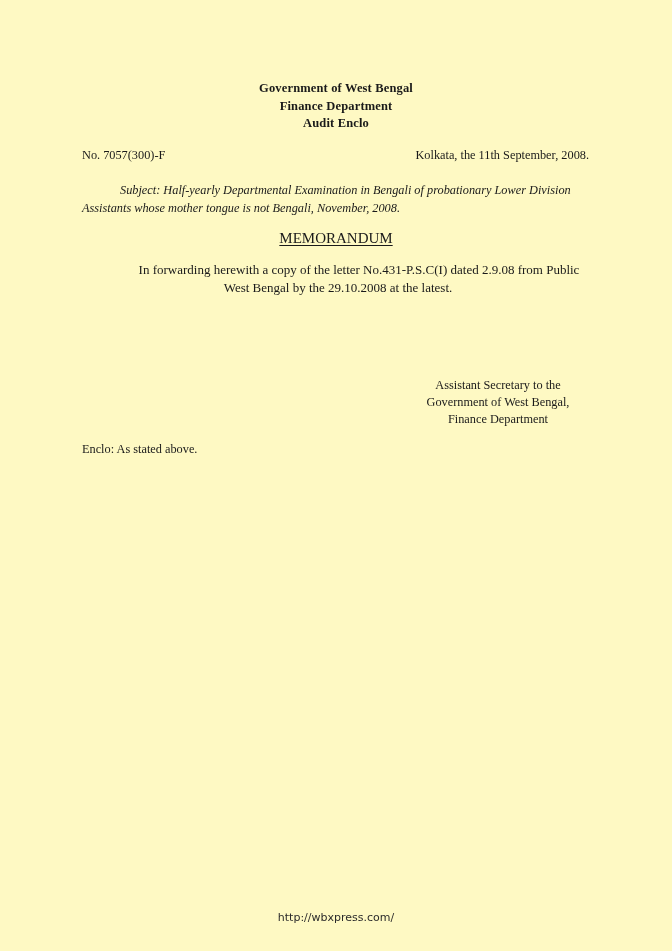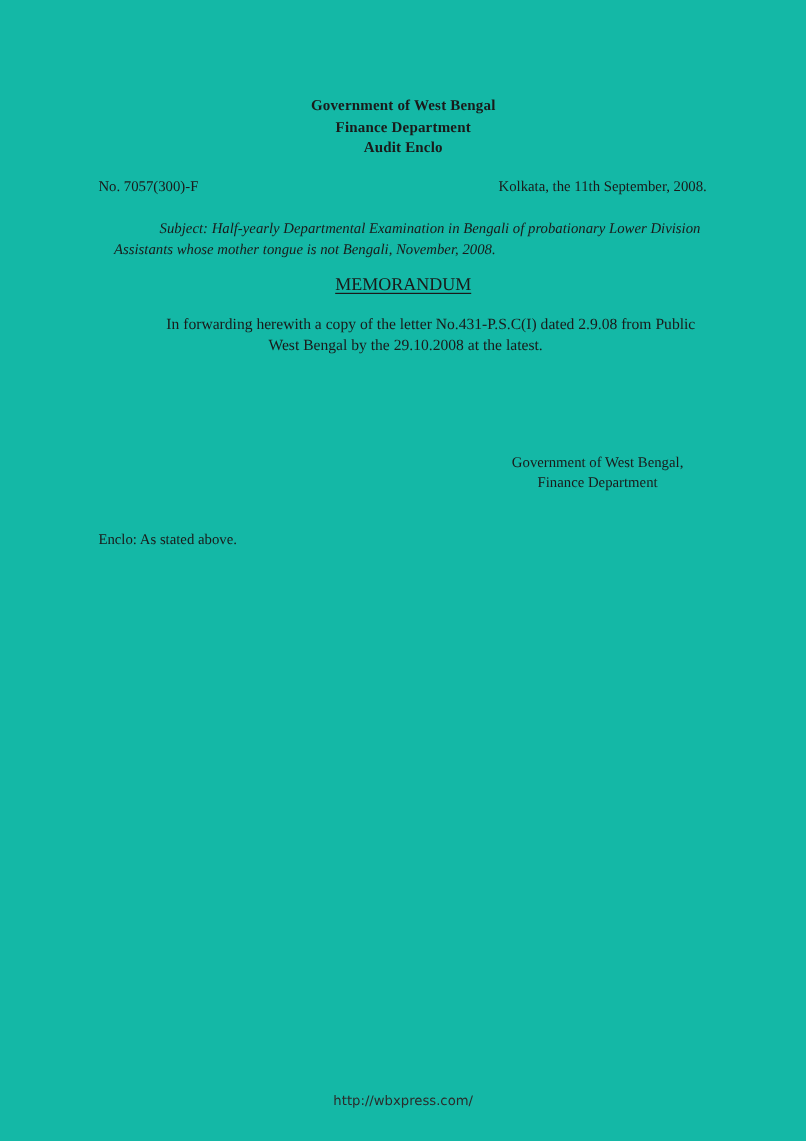--- a/index.html
+++ b/index.html
@@ -14,21 +14,21 @@
     font-family: "Liberation Serif", "DejaVu Serif", serif;
     color: #1a1a1a;
     -webkit-font-smoothing: antialiased;
   }
   .page {
     position: absolute;
     top: 0;
     left: 0;
     width: 672px;
     height: 951px;
-    background: #14b8a6;
+    background: #fef9c3;
     overflow: hidden;
   }
 
   
   .letterhead {
     position: absolute;
     top: 80px;
     left: 0;
     width: 672px;
     text-align: center;
@@ -64,21 +64,20 @@
   
   .subject {
     position: absolute;
     top: 181px;
     left: 82px;
     width: 496px;
     font-style: italic;
     font-size: 12.3px;
     line-height: 18px;
     text-indent: 38px;
-    margin-left: 13px;
   }
 
   
   .memo-heading {
     position: absolute;
     top: 230px;
     left: 0;
     width: 672px;
     text-align: center;
     font-size: 15px;
@@ -159,20 +158,21 @@
   <div class="memo-heading">
     <span>MEMORANDUM</span>
   </div>
 
   <div class="body-para">
     <div class="bline first">In forwarding herewith a copy of the letter No.431-P.S.C(I) dated 2.9.08 from Public</div>
     <div class="bline">West Bengal by the 29.10.2008 at the latest.</div>
   </div>
 
   <div class="signature">
+    <div>Assistant Secretary to the</div>
     <div>Government of West Bengal,</div>
     <div>Finance Department</div>
   </div>
 
   <div class="enclo">Enclo: As stated above.</div>
 
   <div class="footer">http://wbxpress.com/</div>
 
 </div>
 

